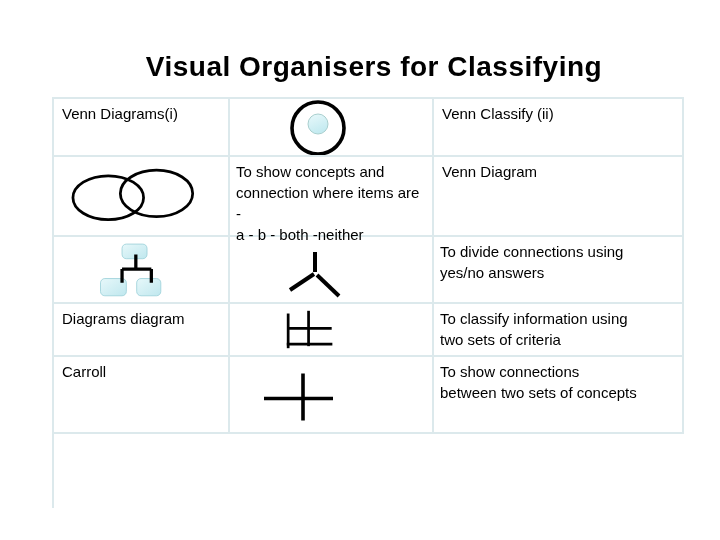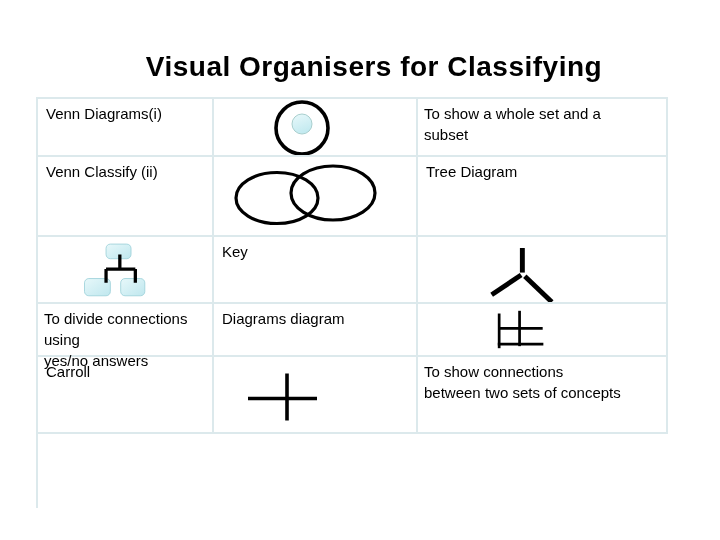--- a/index.html
+++ b/index.html
@@ -25,21 +25,21 @@
     width: 720px;
     text-align: center;
     font-size: 28px;
     font-weight: bold;
     letter-spacing: 0.5px;
     line-height: 32px;
     white-space: nowrap;
   }
   .org-table {
     position: absolute;
-    left: 36px;
+    left: 52px;
     top: 97px;
     display: grid;
     grid-template-columns: 176px 204px 250px;
     grid-template-rows: 58px 80px 67px 53px 77px 74px;
     border-top: 2px solid var(--table-border, #dce9ec);
     border-left: 2px solid var(--table-border, #dce9ec);
   }
   .cell {
     box-sizing: border-box;
     border-right: 2px solid var(--table-border, #dce9ec);
@@ -101,61 +101,63 @@
 
   <div class="org-table">
 
     <div class="cell name-cell">Venn Diagrams(i)</div>
     <div class="cell icon-cell">
       <svg viewBox="0 0 202 56">
         <circle class="stroke-black" cx="88" cy="29" r="26" stroke-width="3.6"></circle>
         <circle class="subset-dot" cx="88" cy="25" r="10"></circle>
       </svg>
     </div>
-    <div class="cell desc-cell">To show a whole set and a
-subset</div>
 
     <div class="cell name-cell">Venn Classify (ii)</div>
     <div class="cell icon-cell">
       <svg viewBox="0 0 202 78">
         <ellipse class="stroke-black" cx="63" cy="41" rx="41" ry="25.5" stroke-width="3.2"></ellipse>
         <ellipse class="stroke-black" cx="119" cy="36" rx="42" ry="27" stroke-width="3.2"></ellipse>
       </svg>
     </div>
+    <div class="cell desc-cell">To show concepts and
+connection where items are -
+a - b - both -neither</div>
 
-    <div class="cell name-cell">Tree Diagram</div>
+    <div class="cell name-cell">Venn Diagram</div>
     <div class="cell icon-cell">
       <svg viewBox="0 0 202 65">
         <rect class="node-box" x="79" y="3" width="29" height="17" rx="5"></rect>
         <rect class="node-box" x="54" y="43" width="30" height="20" rx="5"></rect>
         <rect class="node-box" x="96" y="43" width="28" height="20" rx="5"></rect>
         <path class="stroke-black" stroke-width="3.8" d="M95 15 L95 32 M79 32 L113 32 M79 32 L79 48 M113 32 L113 48"></path>
       </svg>
     </div>
 
-    <div class="cell name-cell">Key</div>
     <div class="cell icon-cell">
       <svg viewBox="0 0 202 51">
         <path class="stroke-black" stroke-width="4" d="M85 8 L85 28"></path>
         <path class="stroke-black" stroke-width="4" d="M84 30 L60 46"></path>
         <path class="stroke-black" stroke-width="4" d="M87 31 L109 52"></path>
       </svg>
     </div>
     <div class="cell desc-cell">To divide connections using
 yes/no answers</div>
 
     <div class="cell name-cell">Diagrams diagram</div>
     <div class="cell icon-cell">
       <svg viewBox="0 0 202 75">
         <path class="stroke-black" stroke-width="4" d="M38 14 L38 65"></path>
         <path class="stroke-black" stroke-width="4" d="M68 10 L68 62"></path>
         <path class="stroke-black" stroke-width="4" d="M38 36 L102 36"></path>
         <path class="stroke-black" stroke-width="4" d="M36 59 L103 59"></path>
       </svg>
     </div>
+    <div class="cell desc-cell">To classify information using
+two sets of criteria</div>
 
     <div class="cell name-cell">Carroll</div>
     <div class="cell icon-cell">
       <svg viewBox="0 0 202 72">
         <path class="stroke-black" stroke-width="3.6" d="M34 40 L103 40"></path>
         <path class="stroke-black" stroke-width="3.6" d="M73 15 L73 62"></path>
       </svg>
     </div>
     <div class="cell desc-cell">To show connections
 between two sets of concepts</div>

